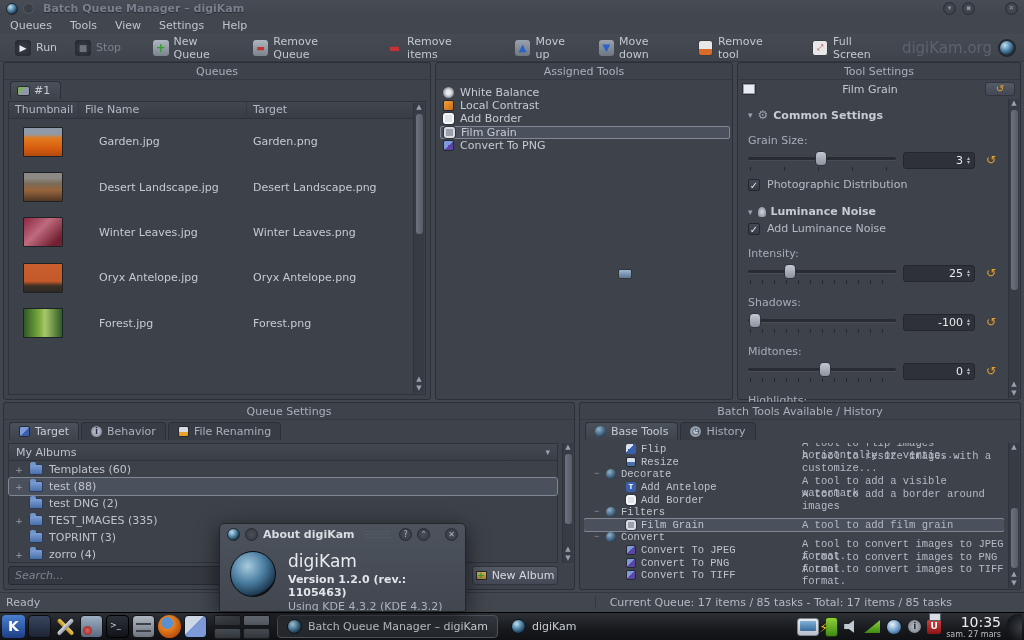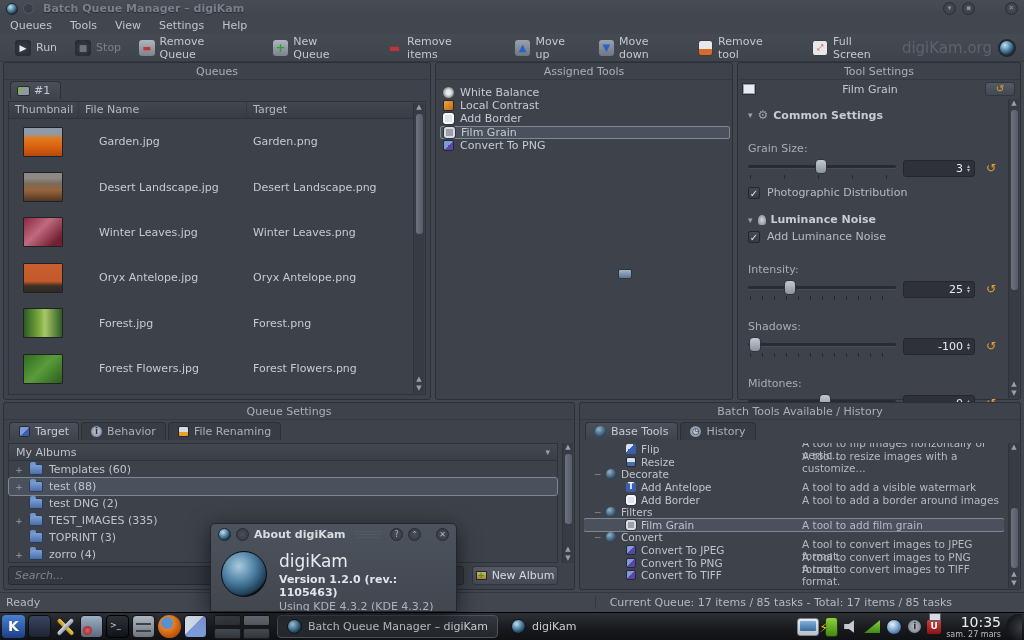--- a/index.html
+++ b/index.html
@@ -105,21 +105,21 @@
   .tool-head-name { flex:1; text-align:center; color:#c3c8d0; }
   .mini-frame { width:12px; height:10px; background:#e8ecf0; border:1px solid #9aa0aa; outline:1px solid #2c3036; }
   .reset-btn { width:30px; height:14px; border-radius:3px; background:linear-gradient(#555b65,#434854);
                border:1px solid #30343b; color:#e8a02b; font-size:10px; line-height:12px; text-align:center; }
   .reset-ico { color:#e8a02b; font-size:12px; width:18px; text-align:center; }
   .ts-body { position:absolute; top:37px; left:4px; right:16px; bottom:4px; padding:2px 4px 0 6px; }
   .sec-head { display:flex; align-items:center; gap:5px; font-weight:bold; color:#c7ccd4; margin:6px 0 4px; }
   .sec-chev { color:#9aa0ab; font-size:9px; }
   .gear { color:#9aa0ab; font-size:12px; }
   .lamp { width:8px; height:10px; border-radius:50% 50% 30% 30%; background:radial-gradient(#cfd5dd,#7b828d); }
-  .param-label { color:#a7adb8; margin:20px 0 2px; }
+  .param-label { color:#a7adb8; margin:12px 0 2px; }
   .param-row { display:flex; align-items:center; gap:7px; }
   .slider { flex:1; position:relative; height:22px; }
   .groove { position:absolute; top:8px; left:0; right:0; height:3px; border-radius:2px; background:#282c32;
             box-shadow:0 1px 0 rgba(255,255,255,.06); }
   .handle { position:absolute; top:2px; width:12px; height:15px; border-radius:4px;
             background:linear-gradient(#c3c9d2,#8d939e); border:1px solid #30343a; }
   .ticks { position:absolute; left:2px; right:2px; bottom:0; height:4px;
            background:repeating-linear-gradient(90deg,#262a30 0 1px,transparent 1px 12px); }
   .ticks.coarse { background:repeating-linear-gradient(90deg,#262a30 0 1px,transparent 1px 34px); }
   .spin { width:72px; height:17px; background:#2e3138; border:1px solid #23262c; border-radius:3px;
@@ -156,21 +156,21 @@
             font-style:italic; padding:2px 6px; }
   .newalbum-btn { width:86px; display:flex; align-items:center; justify-content:center; gap:5px;
                   background:linear-gradient(#555b65,#434854); border:1px solid #30343b; border-radius:3px;
                   color:#d6dae0; }
   .na-ico { width:11px; height:9px; background:linear-gradient(#d8b25a,#a9842f); border:1px solid #262a30;
             color:#2f9e2f; font-size:9px; font-weight:bold; line-height:7px; text-align:center;}
   #qsettings-panel .vscroll { top:40px; bottom:26px; }
 
   
   .bt-list { position:absolute; top:40px; left:4px; right:16px; bottom:3px; overflow:hidden; }
-  .btrow { display:flex; align-items:center; height:12.6px; color:#bfc4cd; font-size:10.5px; }
+  .btrow { display:flex; align-items:center; height:12.6px; color:#bfc4cd; font-size:10.5px;font-family:Liberation Mono, monospace; }
   .bt-left { width:218px; display:flex; align-items:center; gap:5px; flex:0 0 auto; }
   .lvl1 { padding-left:10px; } .lvl2 { padding-left:30px; }
   .btrow .exp { color:#8d939e; width:7px; font-size:9px; }
   .bticon { width:10px; height:10px; border-radius:2px; flex:0 0 auto; }
   .bi-cat { border-radius:50%; background:radial-gradient(circle at 35% 30%,#8fb4cc,#2c4a66 70%,#111); }
   .bi-flip { background:linear-gradient(135deg,#d9e2f0 40%,#3a5fae 40%); }
   .bi-resize { background:linear-gradient(#d9e2f0 50%,#4a6ea8 50%); border:1px solid #262a30;}
   .bi-wm { background:#3a5fae; color:#fff; font-size:8px; font-weight:bold; text-align:center; line-height:10px; }
   .bi-border { background:#dfe4ea; border:2px solid #f5f7fa; outline:1px solid #30343b;}
   .bi-grain { background:#9aa1ab; border:2px solid #d8dce2; outline:1px solid #30343b;}
@@ -234,21 +234,21 @@
   .tray-update { width:14px; height:14px; border-radius:2px; background:linear-gradient(#d04040,#8c1414);
                  color:#fff; font-size:9px; font-weight:bold; text-align:center; line-height:13px; position:relative;}
   .tray-update::before { content:""; position:absolute; top:-7px; left:2px; width:10px; height:6px;
                          background:#d8dce2; border:1px solid #5a606a; }
   .clock { text-align:right; line-height:1; margin:0 2px; }
   .clock-time { font-size:14px; color:#eceef1; }
   .clock-date { font-size:8px; color:#b9bec6; margin-top:2px; }
   .cashew { width:16px; height:26px; border-radius:13px 0 0 13px; background:radial-gradient(circle at 100% 50%,#3a3e45,#15171b 70%); }
 
   
-  .about { position:absolute; left:210px; top:523px; width:247px; height:89px; z-index:50;
+  .about { position:absolute; left:219px; top:523px; width:247px; height:89px; z-index:50;
            background:linear-gradient(#4d535d,#41464f); border:1px solid #23262c; border-radius:5px 5px 0 0;
            box-shadow:0 5px 22px rgba(0,0,0,.6); overflow:hidden; }
   .about-tb { height:21px; display:flex; align-items:center; gap:5px; padding:0 7px; }
   .about-title { font-weight:bold; color:#d9dde2; }
   .title-grip { flex:1; height:7px; margin:0 4px;
                 background:repeating-linear-gradient(#5a606b 0 1px,transparent 1px 3px); opacity:.5; }
   .dlg-btn { width:13px; height:13px; border-radius:50%; background:radial-gradient(#4a4f58,#33373e);
              border:1px solid #272b31; color:#aeb4bf; font-size:8px; line-height:12px; text-align:center; flex:0 0 auto;}
   .about-body { display:flex; gap:12px; padding:6px 10px; align-items:flex-start; }
   .about-logo { width:46px; height:46px; border-radius:50%; flex:0 0 auto;
@@ -282,27 +282,27 @@
 
 <div class="toolbar">
   <div class="tbtn">
     <span class="ticon run-icon"></span>
     <span>Run</span>
   </div>
   <div class="tbtn disabled">
     <span class="ticon stop-icon"></span>
     <span>Stop</span>
   </div>
+  <div class="tbtn" style="margin-left:14px">
+    <span class="ticon newq-icon"></span>
+    <span>New Queue</span>
+  </div>
   <div class="tbtn">
     <span class="ticon remq-icon"></span>
     <span>Remove Queue</span>
-  </div>
-  <div class="tbtn" style="margin-left:14px">
-    <span class="ticon newq-icon"></span>
-    <span>New Queue</span>
   </div>
   <div class="tbtn" style="margin-left:14px">
     <span class="ticon remi-icon"></span>
     <span>Remove items</span>
   </div>
   <div class="tbtn" style="margin-left:14px">
     <span class="ticon mvup-icon"></span>
     <span>Move up</span>
   </div>
   <div class="tbtn">
@@ -364,27 +364,20 @@
         </div>
       <div class="qcell-file">Oryx Antelope.jpg</div>
       <div class="qcell-target">Oryx Antelope.png</div>
     </div>
     <div class="qrow">
       <div class="col-thumb">
           <div class="qthumb t-forest"></div>
         </div>
       <div class="qcell-file">Forest.jpg</div>
       <div class="qcell-target">Forest.png</div>
-    </div>
-    <div class="qrow">
-      <div class="col-thumb">
-          <div class="qthumb t-fflow"></div>
-        </div>
-      <div class="qcell-file">Forest Flowers.jpg</div>
-      <div class="qcell-target">Forest Flowers.png</div>
     </div>
     <div class="vscroll">
       <span class="vs-arrow">▲</span>
       <div class="vs-track">
           <div class="vs-thumb" style="top:2px; height:120px"></div>
         </div>
       <span class="vs-arrow">▲</span>
       <span class="vs-arrow">▼</span>
     </div>
   </div>

